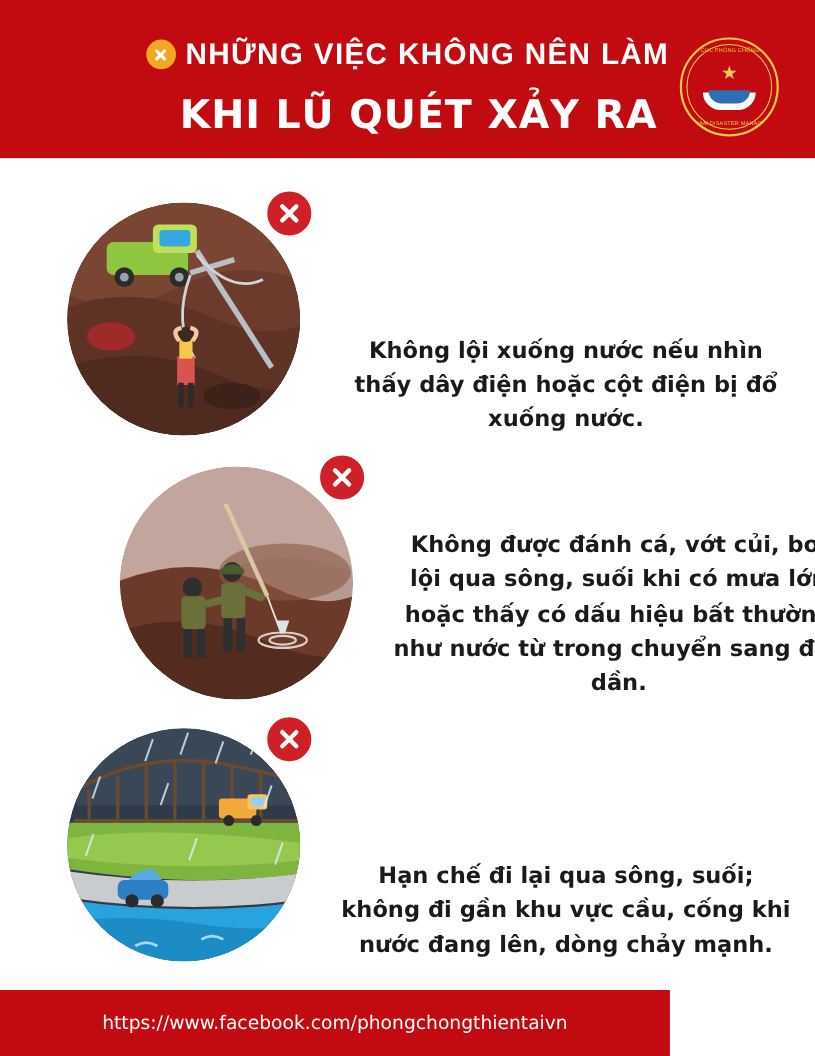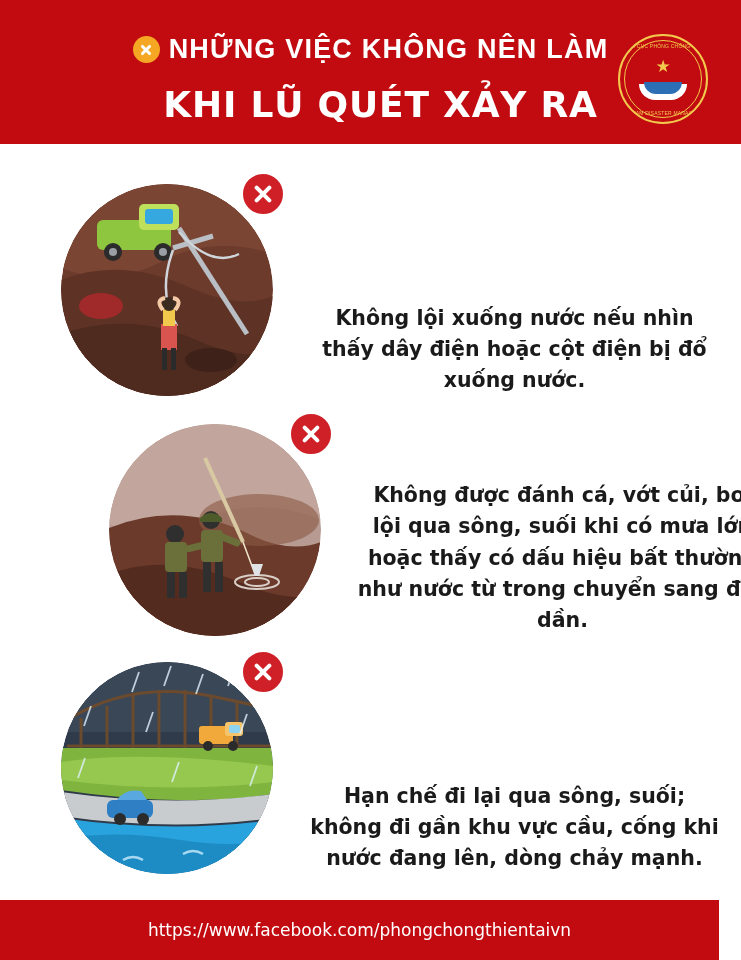--- a/index.html
+++ b/index.html
@@ -229,21 +229,21 @@
     font-weight: bold;
     line-height: 1.52;
     font-family: "DejaVu Sans", sans-serif;
   }
 
   
   .footer {
     position: absolute;
     left: 0;
     bottom: 0;
-    width: 719px;
+    width: 609px;
     height: 60px;
     background: #c10b10;
     display: flex;
     align-items: center;
     justify-content: center;
   }
   .footer-link {
     color: #ffffff;
     font-size: 17px;
     text-decoration: none;

